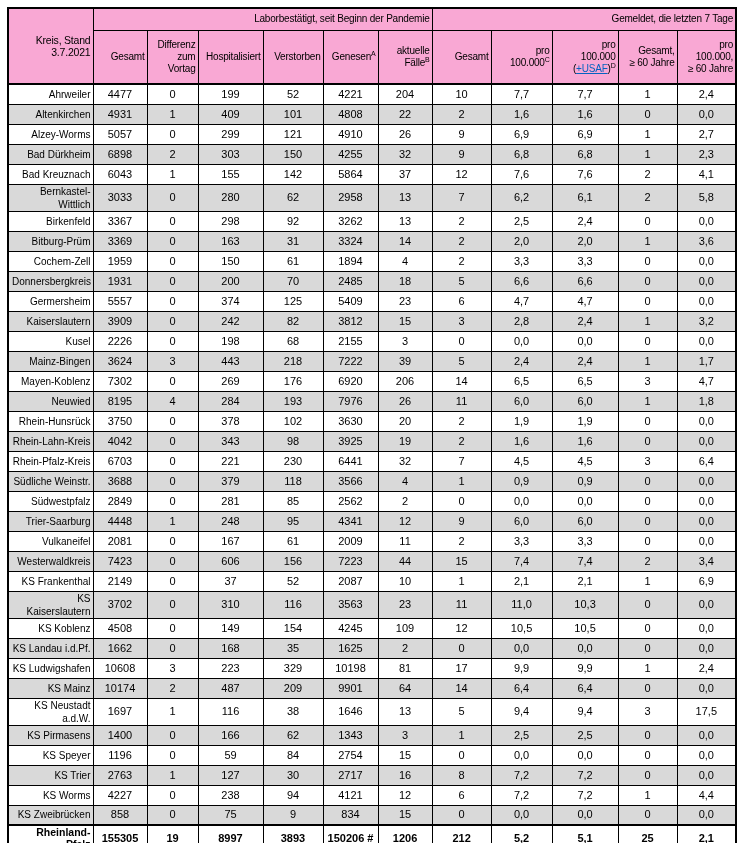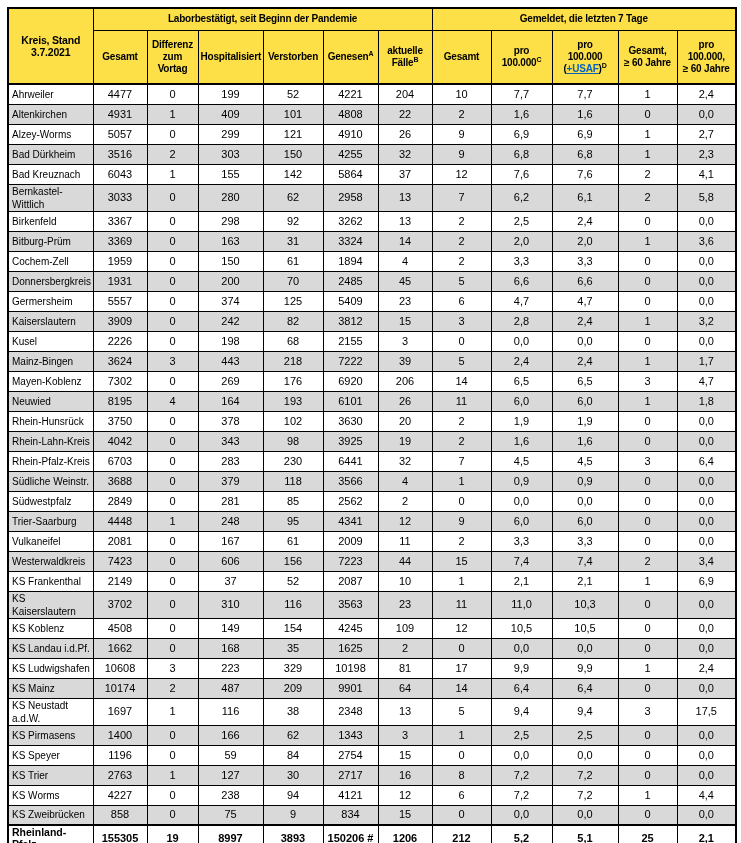--- a/index.html
+++ b/index.html
@@ -25,41 +25,42 @@
   }
   th, td {
     border: 1px solid #000;
     padding: 0 2px;
     text-align: center;
     vertical-align: middle;
     box-sizing: border-box;
     overflow: hidden;
   }
   thead th {
-    font-weight: bold;
+    font-weight: normal;
     font-size: 10px;
     letter-spacing: -0.2px;
     line-height: 12px;
-    background: #fde047;
+    background: #f9a8d4;
+    text-align: right;
   }
   thead tr.group-row th { height: 22px; }
   thead tr.cols-row th { height: 54px; }
   thead th.kreis-head {
     white-space: pre-line;
     font-size: 10.5px;
   }
   thead tr.cols-row { border-bottom: 2px solid #000; }
   .pre-line { white-space: pre-line; }
   tbody td {
     font-size: 11px;
     height: 20px;
     line-height: 13px;
   }
   tbody td.kreis, tfoot td.kreis {
-    text-align: left;
+    text-align: right;
     padding-left: 3px;
     font-size: 10px;
   }
   tbody tr:nth-child(even) td { background: #D9D9D9; }
   tfoot td {
     font-weight: bold;
     font-size: 11px;
     height: 24px;
     border-top: 2px solid #000;
     background: #fff;
@@ -165,21 +166,21 @@
           <td>4910</td>
           <td>26</td>
           <td>9</td>
           <td>6,9</td>
           <td>6,9</td>
           <td>1</td>
           <td>2,7</td>
         </tr>
         <tr>
           <td class="kreis">Bad Dürkheim</td>
-          <td>3516</td>
+          <td>6898</td>
           <td>2</td>
           <td>303</td>
           <td>150</td>
           <td>4255</td>
           <td>32</td>
           <td>9</td>
           <td>6,8</td>
           <td>6,8</td>
           <td>1</td>
           <td>2,3</td>
@@ -254,21 +255,21 @@
           <td>0</td>
           <td>0,0</td>
         </tr>
         <tr>
           <td class="kreis">Donnersbergkreis</td>
           <td>1931</td>
           <td>0</td>
           <td>200</td>
           <td>70</td>
           <td>2485</td>
-          <td>45</td>
+          <td>18</td>
           <td>5</td>
           <td>6,6</td>
           <td>6,6</td>
           <td>0</td>
           <td>0,0</td>
         </tr>
         <tr>
           <td class="kreis">Germersheim</td>
           <td>5557</td>
           <td>0</td>
@@ -335,23 +336,23 @@
           <td>14</td>
           <td>6,5</td>
           <td>6,5</td>
           <td>3</td>
           <td>4,7</td>
         </tr>
         <tr>
           <td class="kreis">Neuwied</td>
           <td>8195</td>
           <td>4</td>
-          <td>164</td>
+          <td>284</td>
           <td>193</td>
-          <td>6101</td>
+          <td>7976</td>
           <td>26</td>
           <td>11</td>
           <td>6,0</td>
           <td>6,0</td>
           <td>1</td>
           <td>1,8</td>
         </tr>
         <tr>
           <td class="kreis">Rhein-Hunsrück</td>
           <td>3750</td>
@@ -377,21 +378,21 @@
           <td>2</td>
           <td>1,6</td>
           <td>1,6</td>
           <td>0</td>
           <td>0,0</td>
         </tr>
         <tr>
           <td class="kreis">Rhein-Pfalz-Kreis</td>
           <td>6703</td>
           <td>0</td>
-          <td>283</td>
+          <td>221</td>
           <td>230</td>
           <td>6441</td>
           <td>32</td>
           <td>7</td>
           <td>4,5</td>
           <td>4,5</td>
           <td>3</td>
           <td>6,4</td>
         </tr>
         <tr>
@@ -547,21 +548,21 @@
           <td>6,4</td>
           <td>0</td>
           <td>0,0</td>
         </tr>
         <tr>
           <td class="kreis">KS Neustadt a.d.W.</td>
           <td>1697</td>
           <td>1</td>
           <td>116</td>
           <td>38</td>
-          <td>2348</td>
+          <td>1646</td>
           <td>13</td>
           <td>5</td>
           <td>9,4</td>
           <td>9,4</td>
           <td>3</td>
           <td>17,5</td>
         </tr>
         <tr>
           <td class="kreis">KS Pirmasens</td>
           <td>1400</td>

